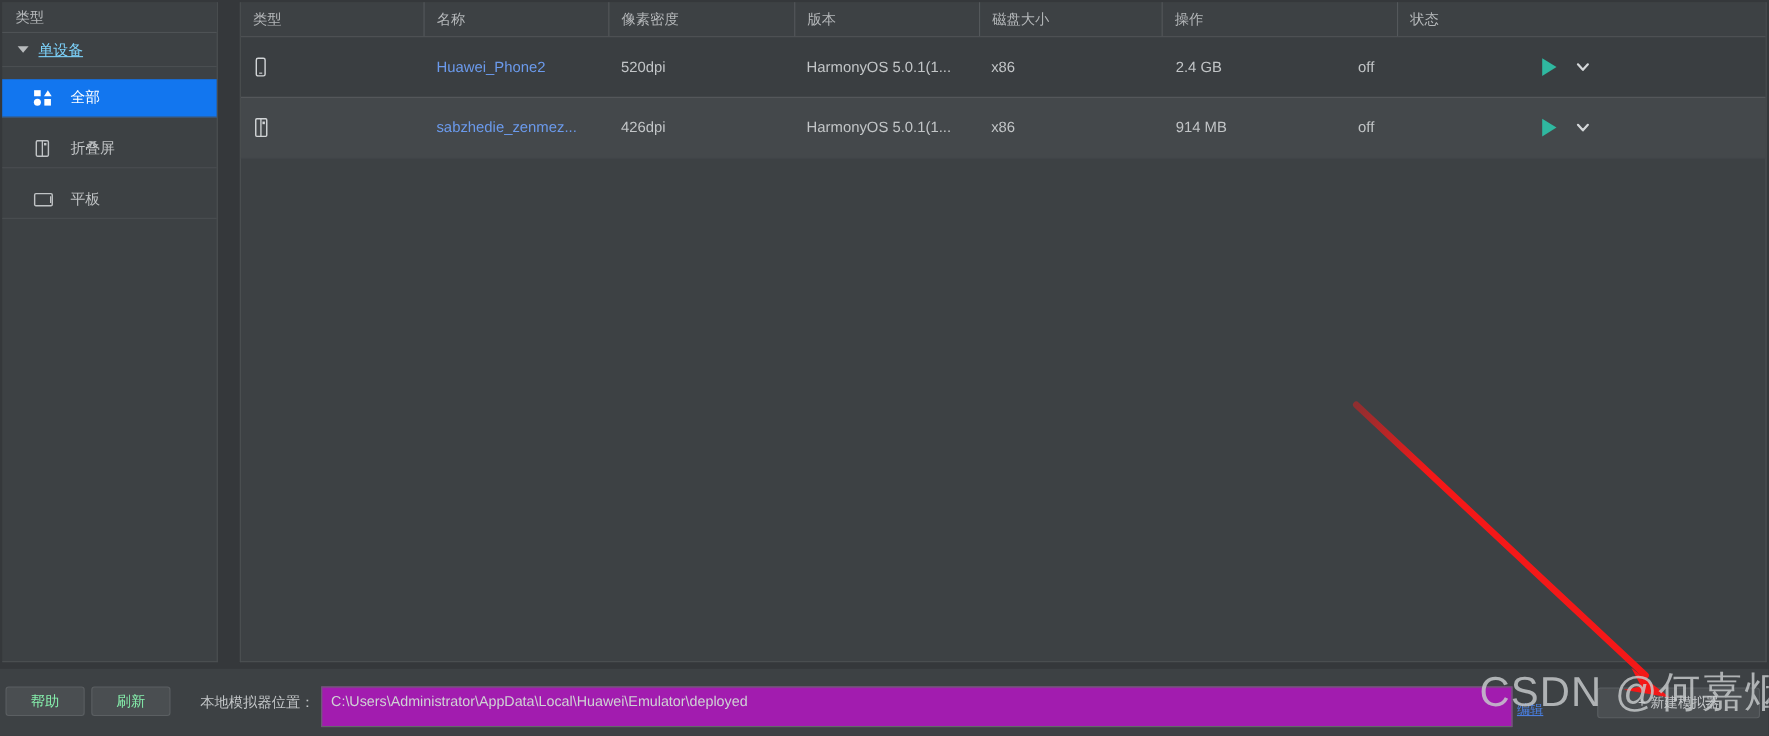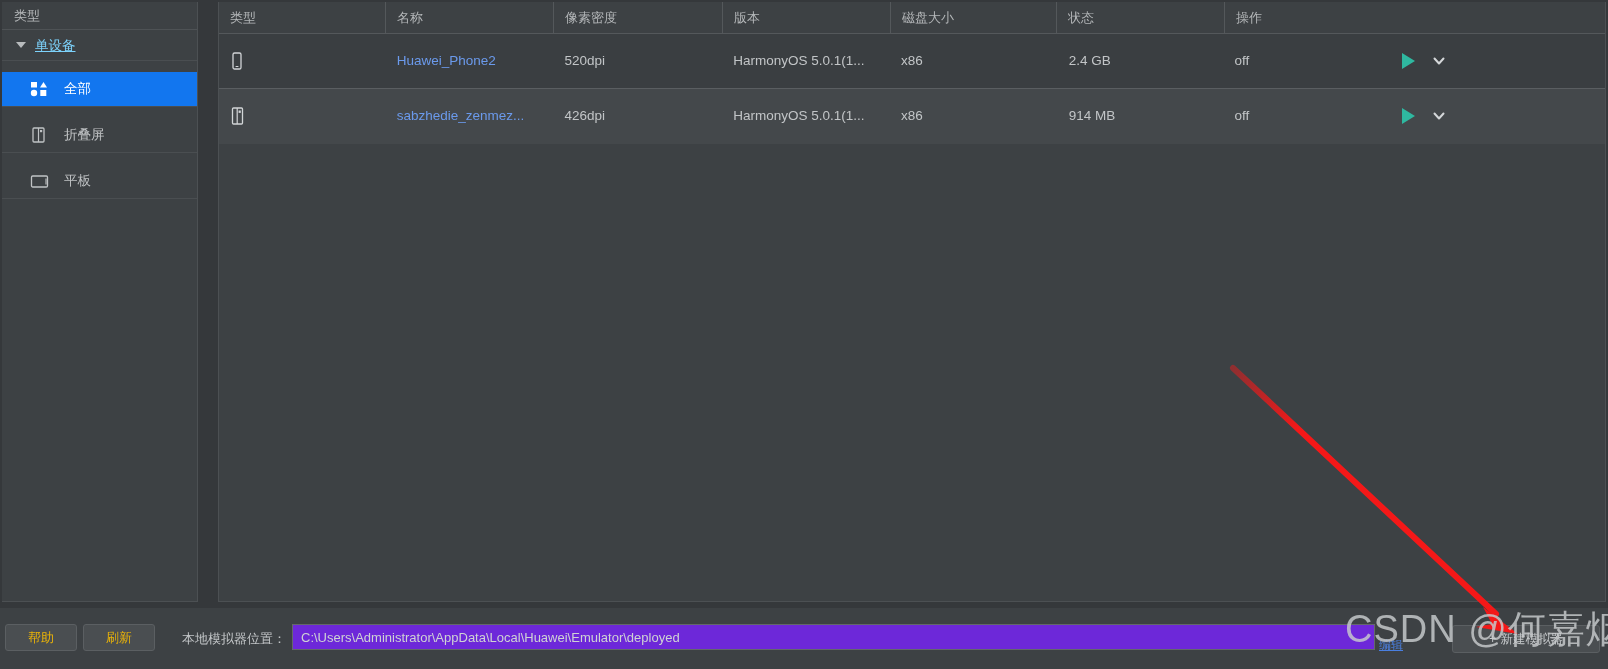--- a/index.html
+++ b/index.html
@@ -100,34 +100,34 @@
 
   
   #footer {
     position: absolute; left: 0; top: 608px;
     width: 1608px; height: 61px;
     background: #3d4144;
   }
   .btn {
     position: absolute; top: 16px; height: 27px;
     background: #4a4e51; border: 1px solid #5b5f62;
-    border-radius: 3px; color: #eab308; font-size: 13px;
+    border-radius: 3px; color: #86efac; font-size: 13px;
     display: flex; align-items: center; justify-content: center;
     cursor: pointer;
   }
   #btn-help { left: 5px; width: 72px; }
   #btn-refresh { left: 83px; width: 72px; }
   #loc-label {
     position: absolute; left: 182px; top: 22px;
     font-size: 13px; color: #c3c6c8; white-space: nowrap;
   }
   #loc-input {
     position: absolute; left: 292px; top: 16px;
-    width: 1083px; height: 26px;
-    background: #6d28d9; border: 1px solid #64686b;
+    width: 1083px; height: 37px;
+    background: #a21caf; border: 1px solid #64686b;
     color: #cfd2d4; font-size: 13px;
     padding: 0 8px; line-height: 25px;
     white-space: nowrap; overflow: hidden;
   }
   #edit-link {
     position: absolute; left: 1379px; top: 29px;
     font-size: 12px; color: #4a7fe0;
     text-decoration: underline; cursor: pointer;
   }
   #btn-new {
@@ -197,22 +197,22 @@
   </div>
 
   <div id="table-panel">
 
     <div id="thead">
       <div class="th c0">类型</div>
       <div class="th c1">名称</div>
       <div class="th c2">像素密度</div>
       <div class="th c3">版本</div>
       <div class="th c5">磁盘大小</div>
+      <div class="th c7">操作</div>
       <div class="th c6">状态</div>
-      <div class="th c7">操作</div>
     </div>
 
     <div class="trow r0">
       <div class="td c0">
         <svg width="14" height="20" viewBox="0 0 14 20" style="vertical-align:middle">
           <rect x="3" y="2" width="8" height="16" rx="1.6" fill="none" stroke="#d2d5d7" stroke-width="1.3"></rect>
           <rect x="5.6" y="15" width="2.8" height="1" fill="#d2d5d7"></rect>
         </svg>
       </div>
       <div class="td c1 name">

